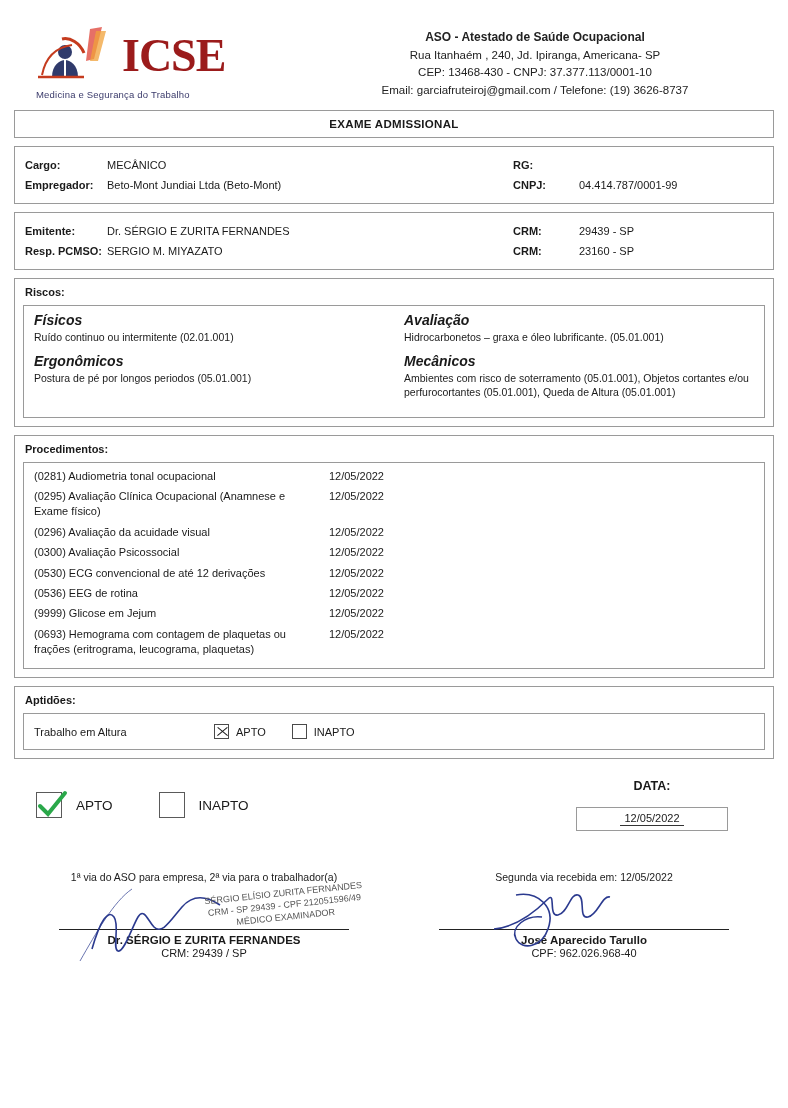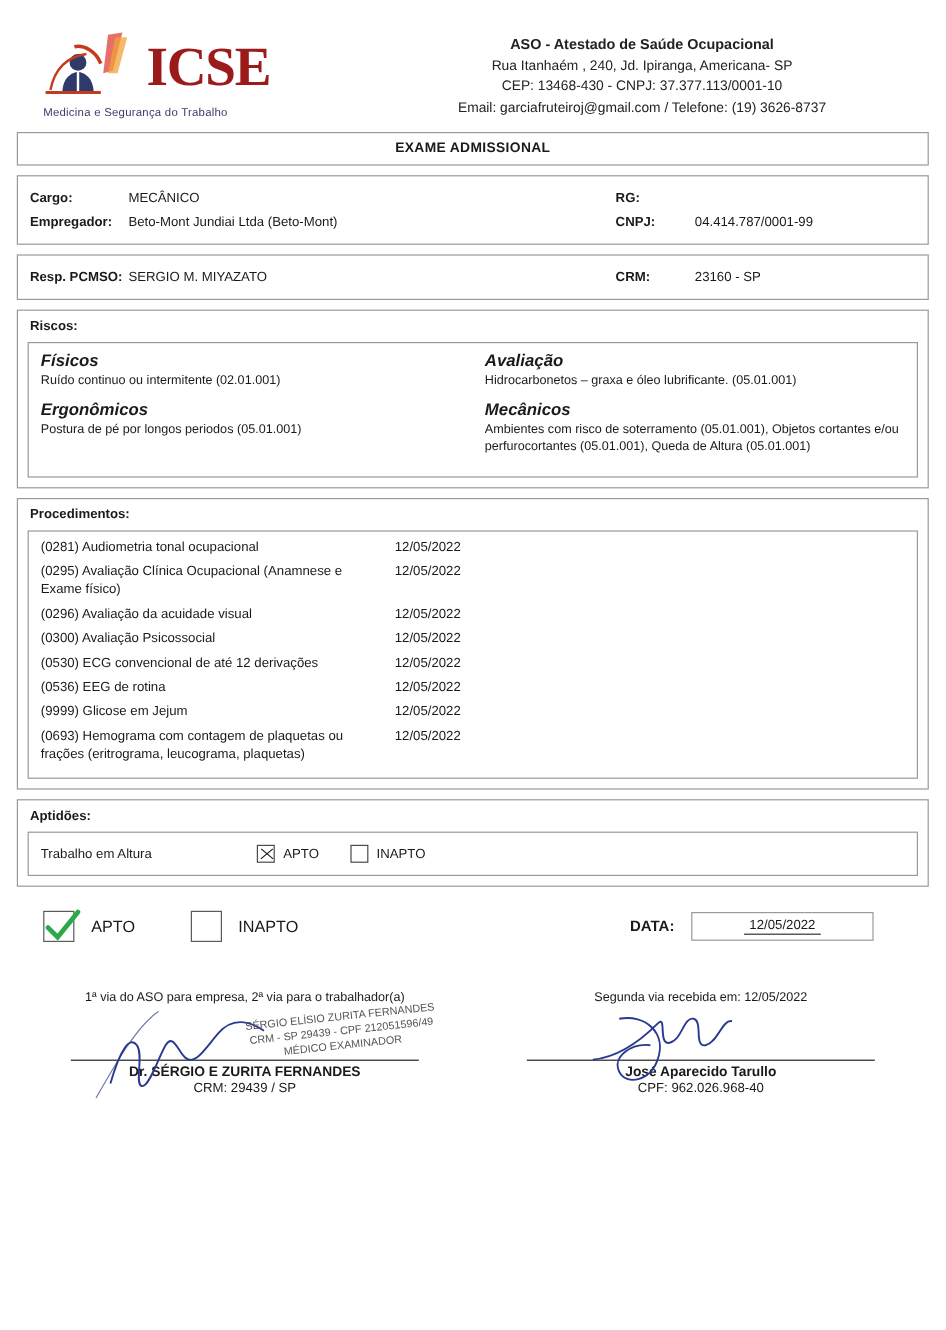--- a/index.html
+++ b/index.html
@@ -80,21 +80,21 @@
   }
   .chk.x::before { transform: rotate(40deg); }
   .chk.x::after { transform: rotate(-40deg); }
   .apt-opt { display:flex; align-items:center; gap:7px; margin-right: 26px; font-size: 11px; }
 
   
   .verdict { display:flex; align-items:center; padding: 12px 10px 6px 22px; }
   .vbox { width: 26px; height: 26px; border: 1.5px solid #5a5a5a; position:relative; }
   .vcheck svg { position:absolute; left:-2px; top:-5px; }
   .v-label { font-size: 13.5px; margin-left: 14px; margin-right: 46px; }
-  .data-wrap { margin-left:auto; display:flex; align-items:center; gap: 14px; padding-right: 36px; }
+  .data-wrap { margin-left:auto; display:flex; align-items:center; gap: 14px; padding-right: 36px; flex-direction: column; }
   .data-lbl { font-weight:bold; font-size: 12.5px; }
   .data-field { border:1px solid #9a9a9a; width: 152px; height: 24px; text-align:center; font-size:11px; padding-top:4px; }
   .data-field .u { border-bottom:1px solid #333; padding: 0 4px 1px 4px; }
 
   
   .sig-area { display:flex; margin-top: 34px; }
   .sig-col { width:50%; text-align:center; position:relative; }
   .sig-note { font-size: 10.5px; margin-bottom: 46px; }
   .sig-line { border-top: 1px solid #222; width: 290px; margin: 0 auto 4px auto; }
   .sig-name { font-weight:bold; font-size: 11.5px; }
@@ -158,20 +158,26 @@
         <td class="lbl2">CNPJ:</td>
         <td class="val2">04.414.787/0001-99</td>
       </tr>
     </tbody>
       </table>
   </div>
 
   <div class="box pad-box">
     <table class="kv">
       <tbody>
+          <tr>
+        <td class="lbl">Emitente:</td>
+        <td class="val">Dr. SÉRGIO E ZURITA FERNANDES</td>
+        <td class="lbl2">CRM:</td>
+        <td class="val2">29439 - SP</td>
+      </tr>
       <tr>
         <td class="lbl">Resp. PCMSO:</td>
         <td class="val">SERGIO M. MIYAZATO</td>
         <td class="lbl2">CRM:</td>
         <td class="val2">23160 - SP</td>
       </tr>
     </tbody>
       </table>
   </div>
 

